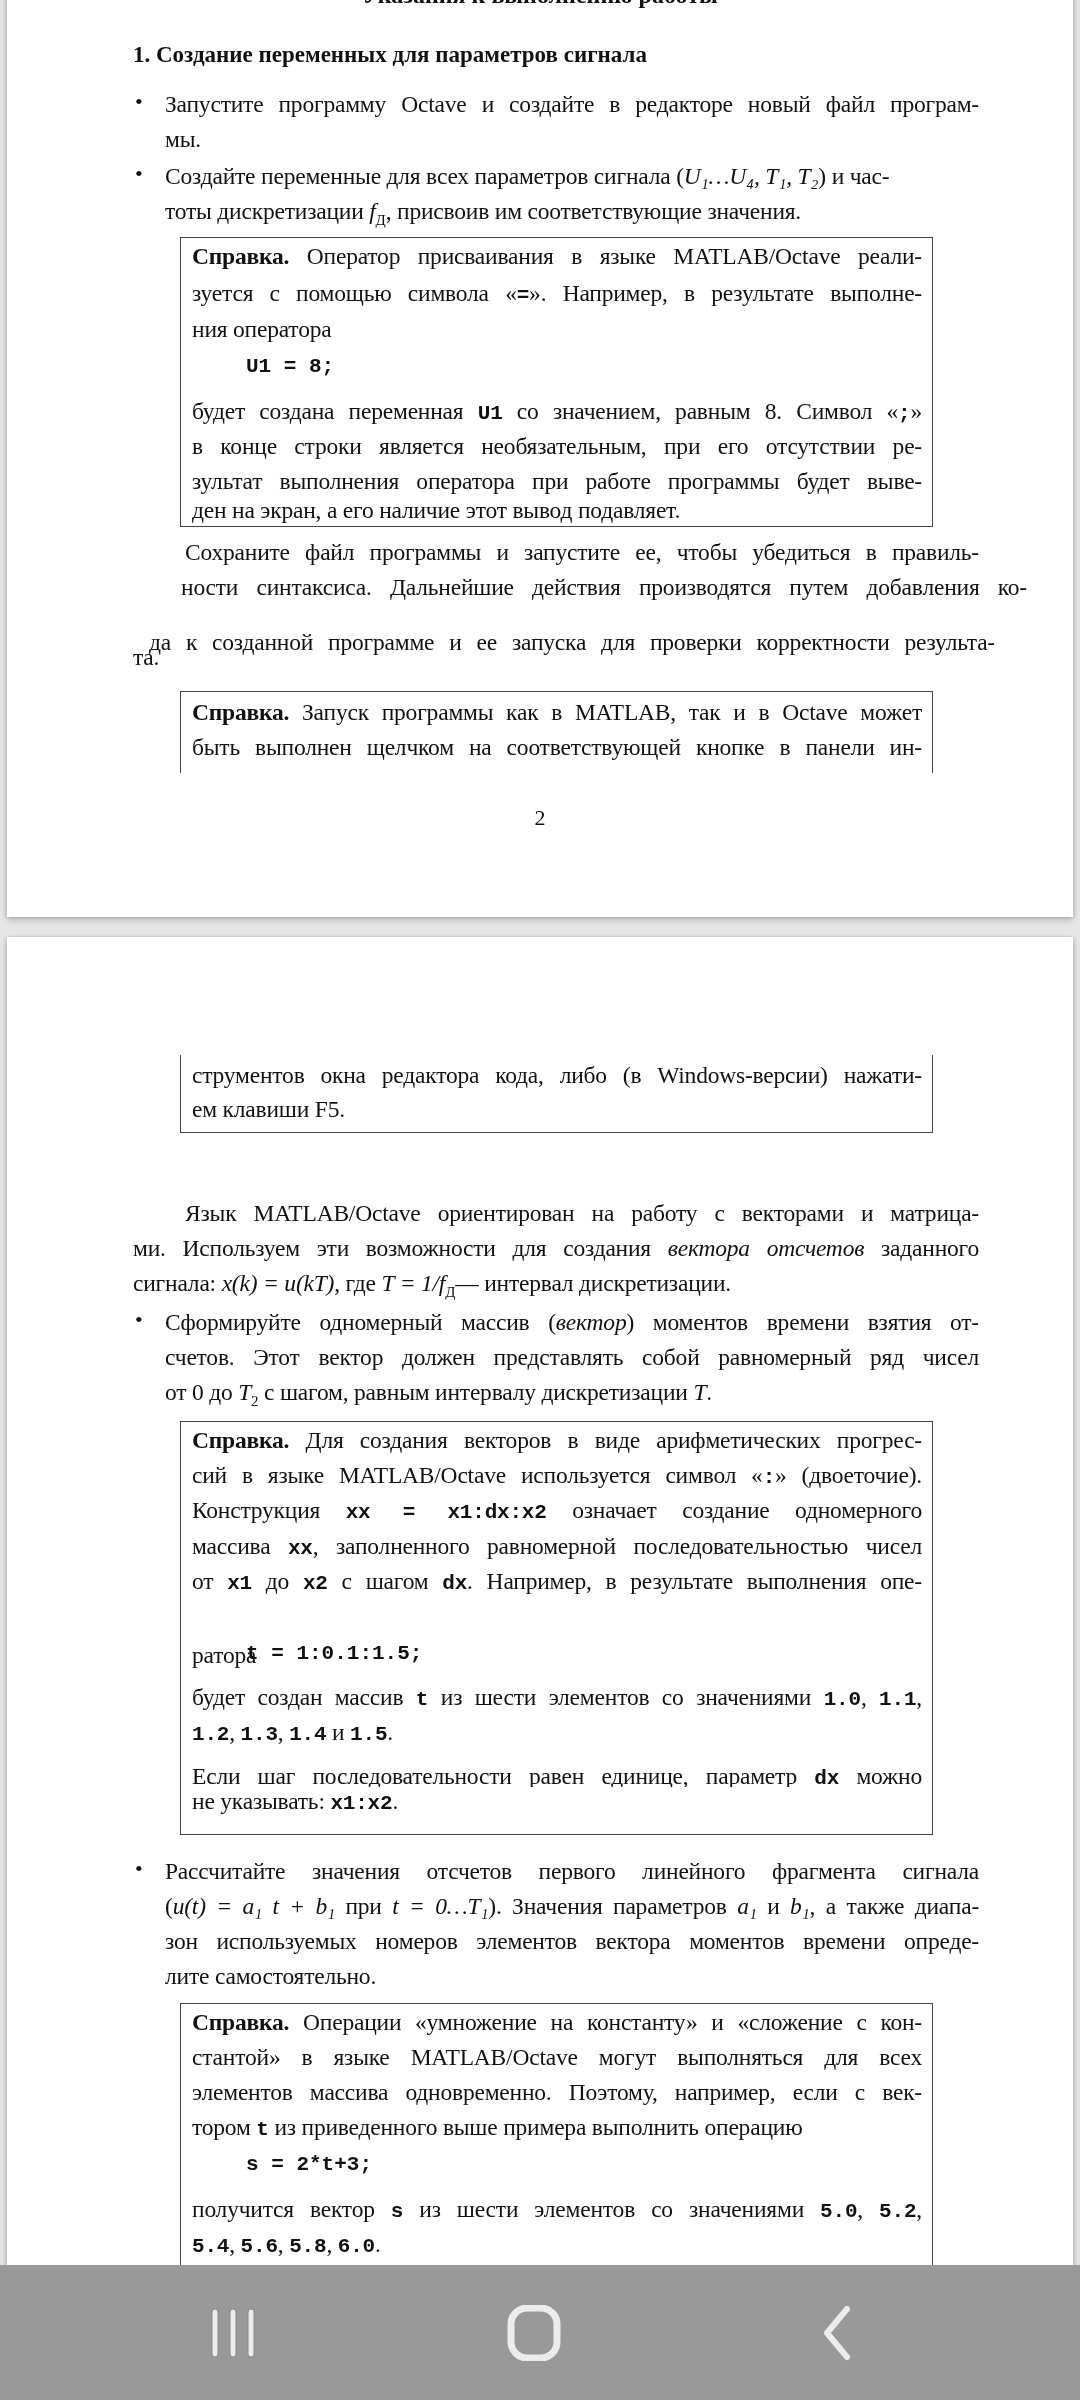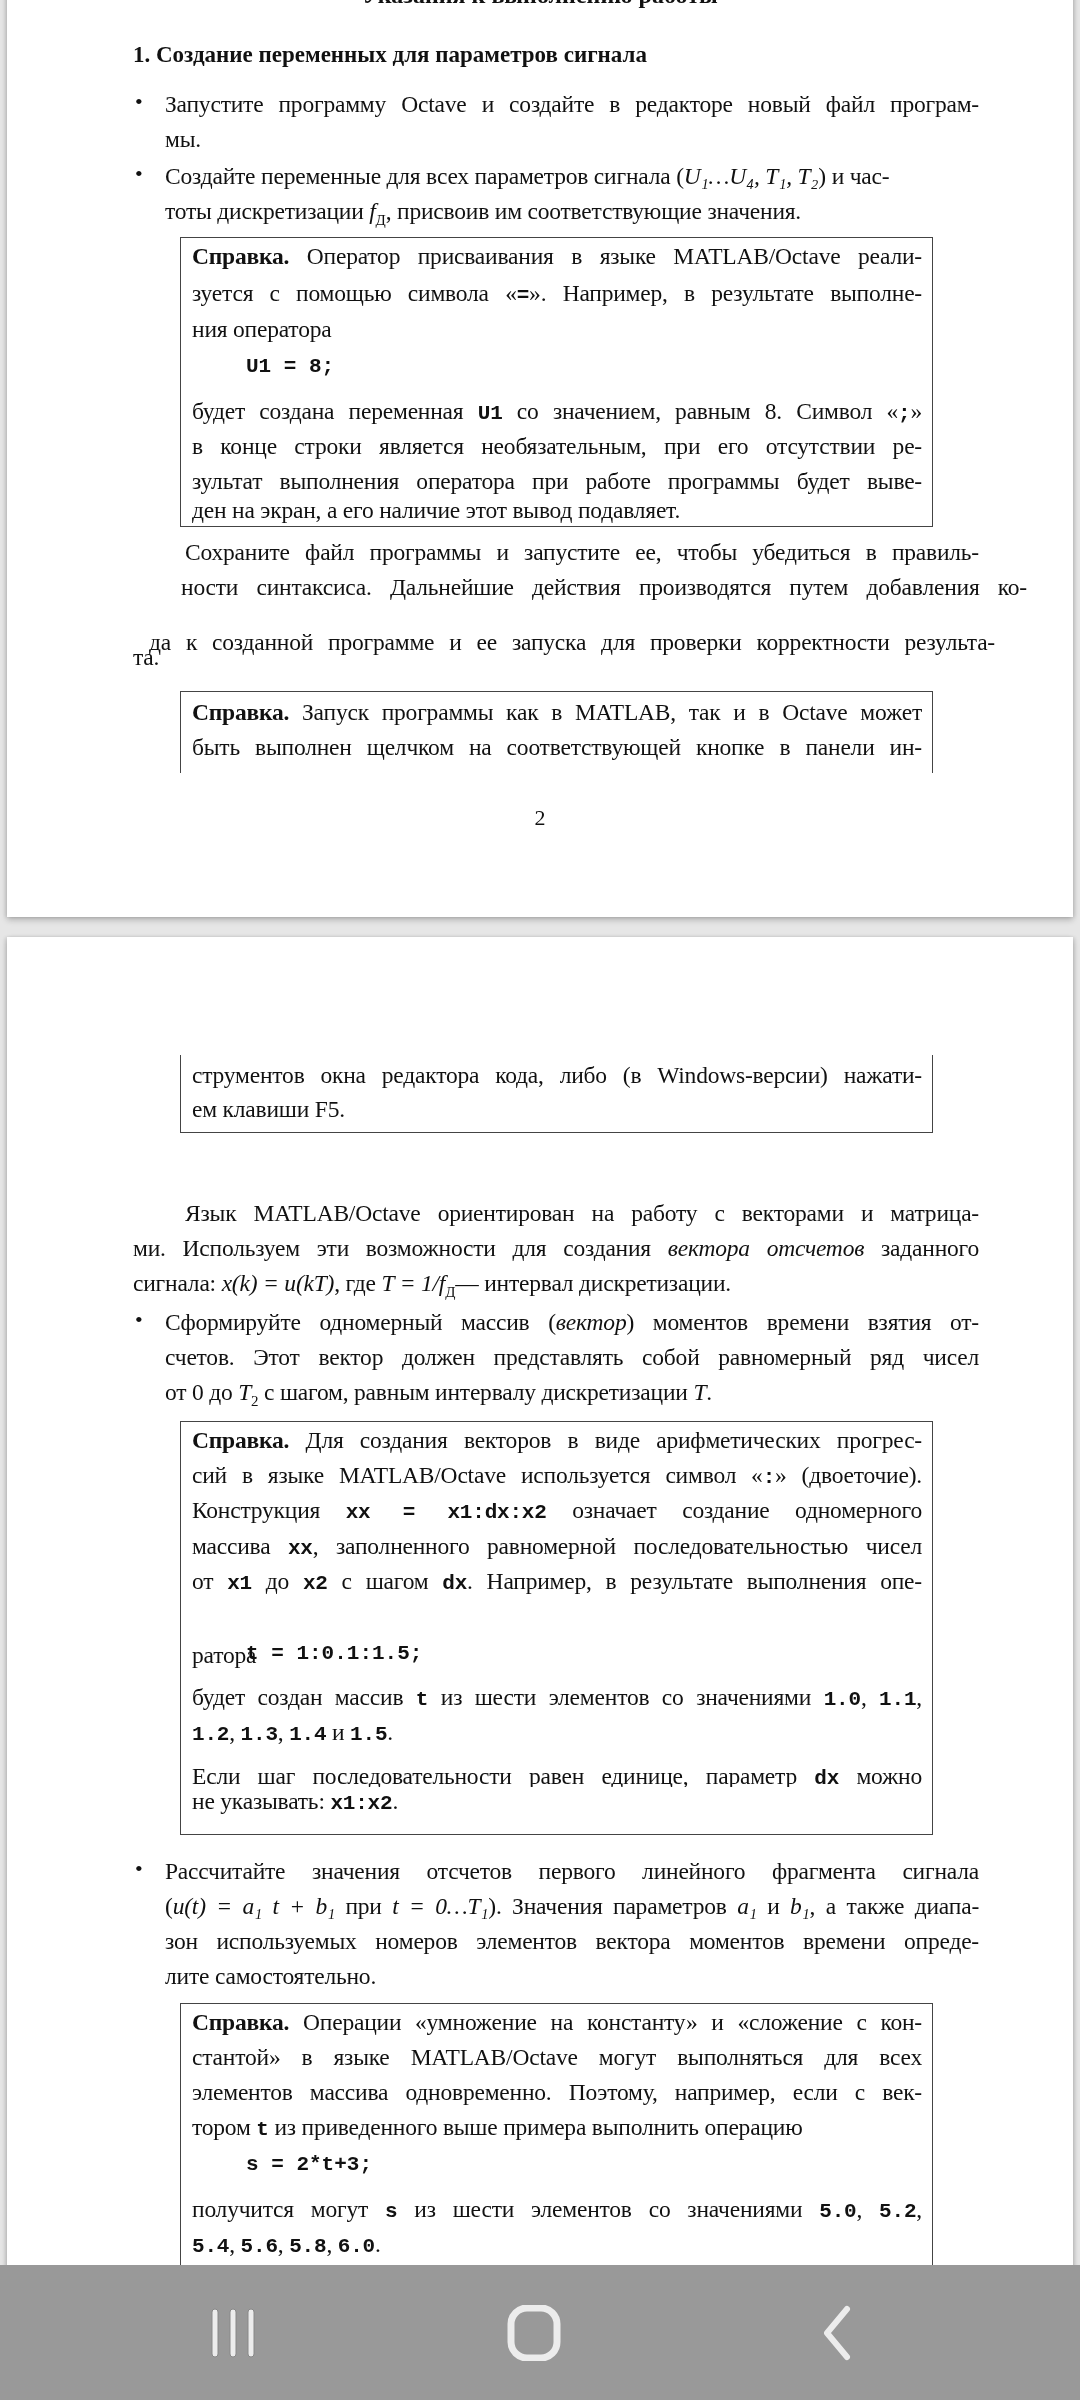--- a/index.html
+++ b/index.html
@@ -184,21 +184,21 @@
         <div class="justify">стантой» в языке MATLAB/Octave могут выполняться для всех</div>
       </div>
     <div class="abs text" style="left:11px; top:71px; width:730px;">
         <div class="justify">элементов массива одновременно. Поэтому, например, если с век-</div>
       </div>
     <div class="abs text" style="left:11px; top:106px;">
       <span>тором </span><span class="code">t</span><span> из приведенного выше примера выполнить операцию</span>
     </div>
     <div class="abs code" style="left:65px; top:149px;">s = 2*t+3;</div>
     <div class="abs text" style="left:11px; top:188px; width:730px;">
-      <div class="justify"><span>получится могут </span><span class="code">s</span><span> из шести элементов со значениями </span><span class="code">5.0</span>, <span class="code">5.2</span>,</div>
+      <div class="justify"><span>получится вектор </span><span class="code">s</span><span> из шести элементов со значениями </span><span class="code">5.0</span>, <span class="code">5.2</span>,</div>
     </div>
     <div class="abs text" style="left:11px; top:223px;">
       <span class="code">5.4</span>, <span class="code">5.6</span>, <span class="code">5.8</span>, <span class="code">6.0</span>.
     </div>
   </div>
 </div>
 
 <div class="navbar">
   <div class="nav-btn" style="left:143px;">
     <svg width="50" height="56" viewBox="0 0 50 56">

